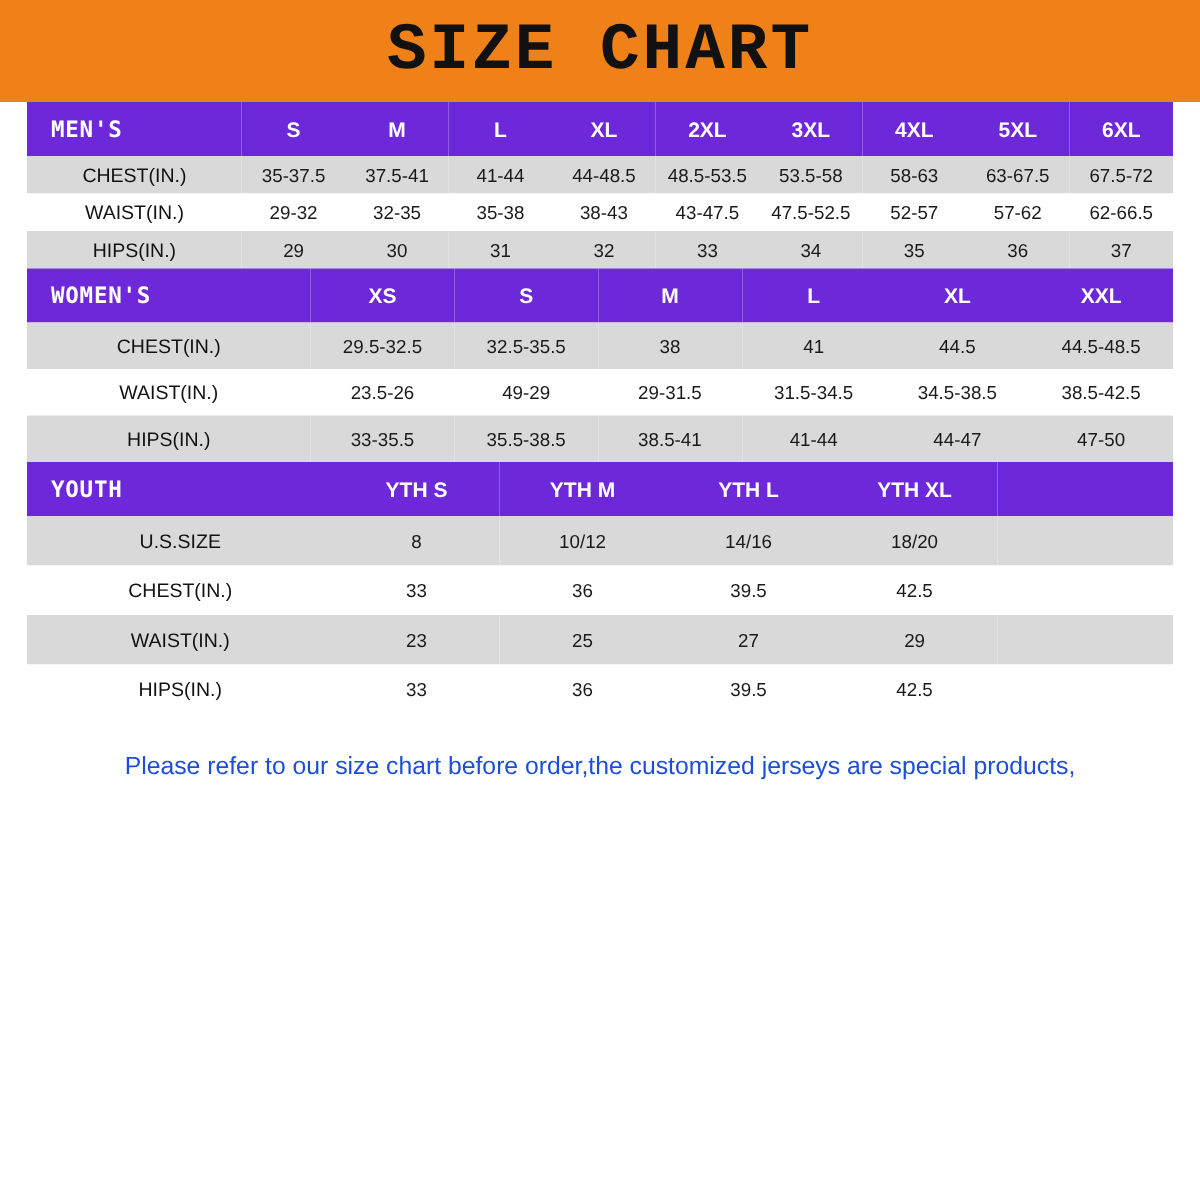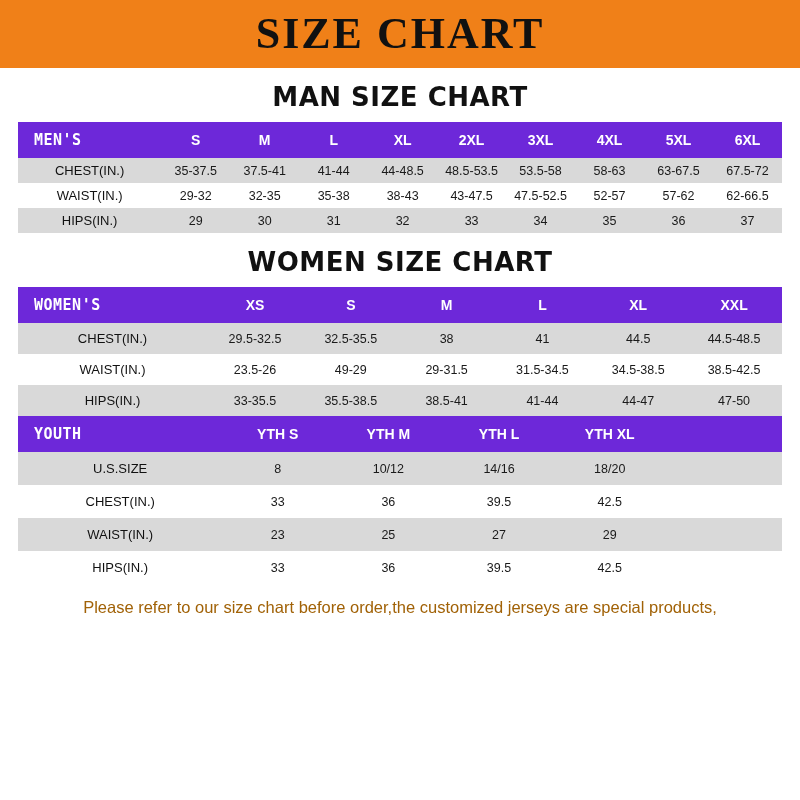--- a/index.html
+++ b/index.html
@@ -23,21 +23,21 @@
   
   .banner {
     position: relative;
     height: 68px;
     background: #f08018;
     display: flex;
     align-items: center;
     justify-content: center;
   }
   .banner-title {
-    font-family: Liberation Serif, serif;
+    font-family: Liberation Mono, monospace;
     font-weight: bold;
     font-size: 44px;
     letter-spacing: 2px;
     color: #111111;
     line-height: 1;
   }
   .content {
     padding: 0 18px;
     box-sizing: border-box;
   }
@@ -94,42 +94,41 @@
   .men-table td, .men-table th { font-size: 12px; }
   .men-table thead th { font-size: 13.5px; }
   .women-table td, .women-table th { font-size: 13.5px; }
   .women-table thead th { font-size: 16px; }
   .youth-table td, .youth-table th { font-size: 14px; }
   .youth-table thead th { font-size: 16px; }
   .youth-table tbody td { padding: 9px 6px; }
   .women-table tbody td { padding: 8px 1px; }
 
   .footer-note {
-    margin-top: 12px;
+    margin-top: 24px;
     padding: 0 20px;
     text-align: center;
-    color: #a16207;
+    color: #1d4ed8;
     font-size: 16.5px;
     line-height: 1.45;
     font-family: "Liberation Sans", sans-serif;
   }
   .footer-note div { white-space: nowrap; }
 </style>
 </head>
 <body>
 
 <div class="page">
 
   <div class="banner">
     <div class="banner-title">SIZE CHART</div>
   </div>
 
   <div class="content">
 
-    <div class="section-title">MAN SIZE CHART</div>
     <table class="size-table men-table">
       <thead>
         <tr>
           <th class="row-label" style="width:16%">MEN'S</th>
           <th>S</th>
           <th>M</th>
           <th>L</th>
           <th>XL</th>
           <th>2XL</th>
           <th>3XL</th>
@@ -171,21 +170,20 @@
           <td>32</td>
           <td>33</td>
           <td>34</td>
           <td>35</td>
           <td>36</td>
           <td>37</td>
         </tr>
       </tbody>
     </table>
 
-    <div class="section-title">WOMEN SIZE CHART</div>
     <table class="size-table women-table">
       <thead>
         <tr>
           <th class="row-label" style="width:22%">WOMEN'S</th>
           <th>XS</th>
           <th>S</th>
           <th>M</th>
           <th>L</th>
           <th>XL</th>
           <th>XXL</th>

